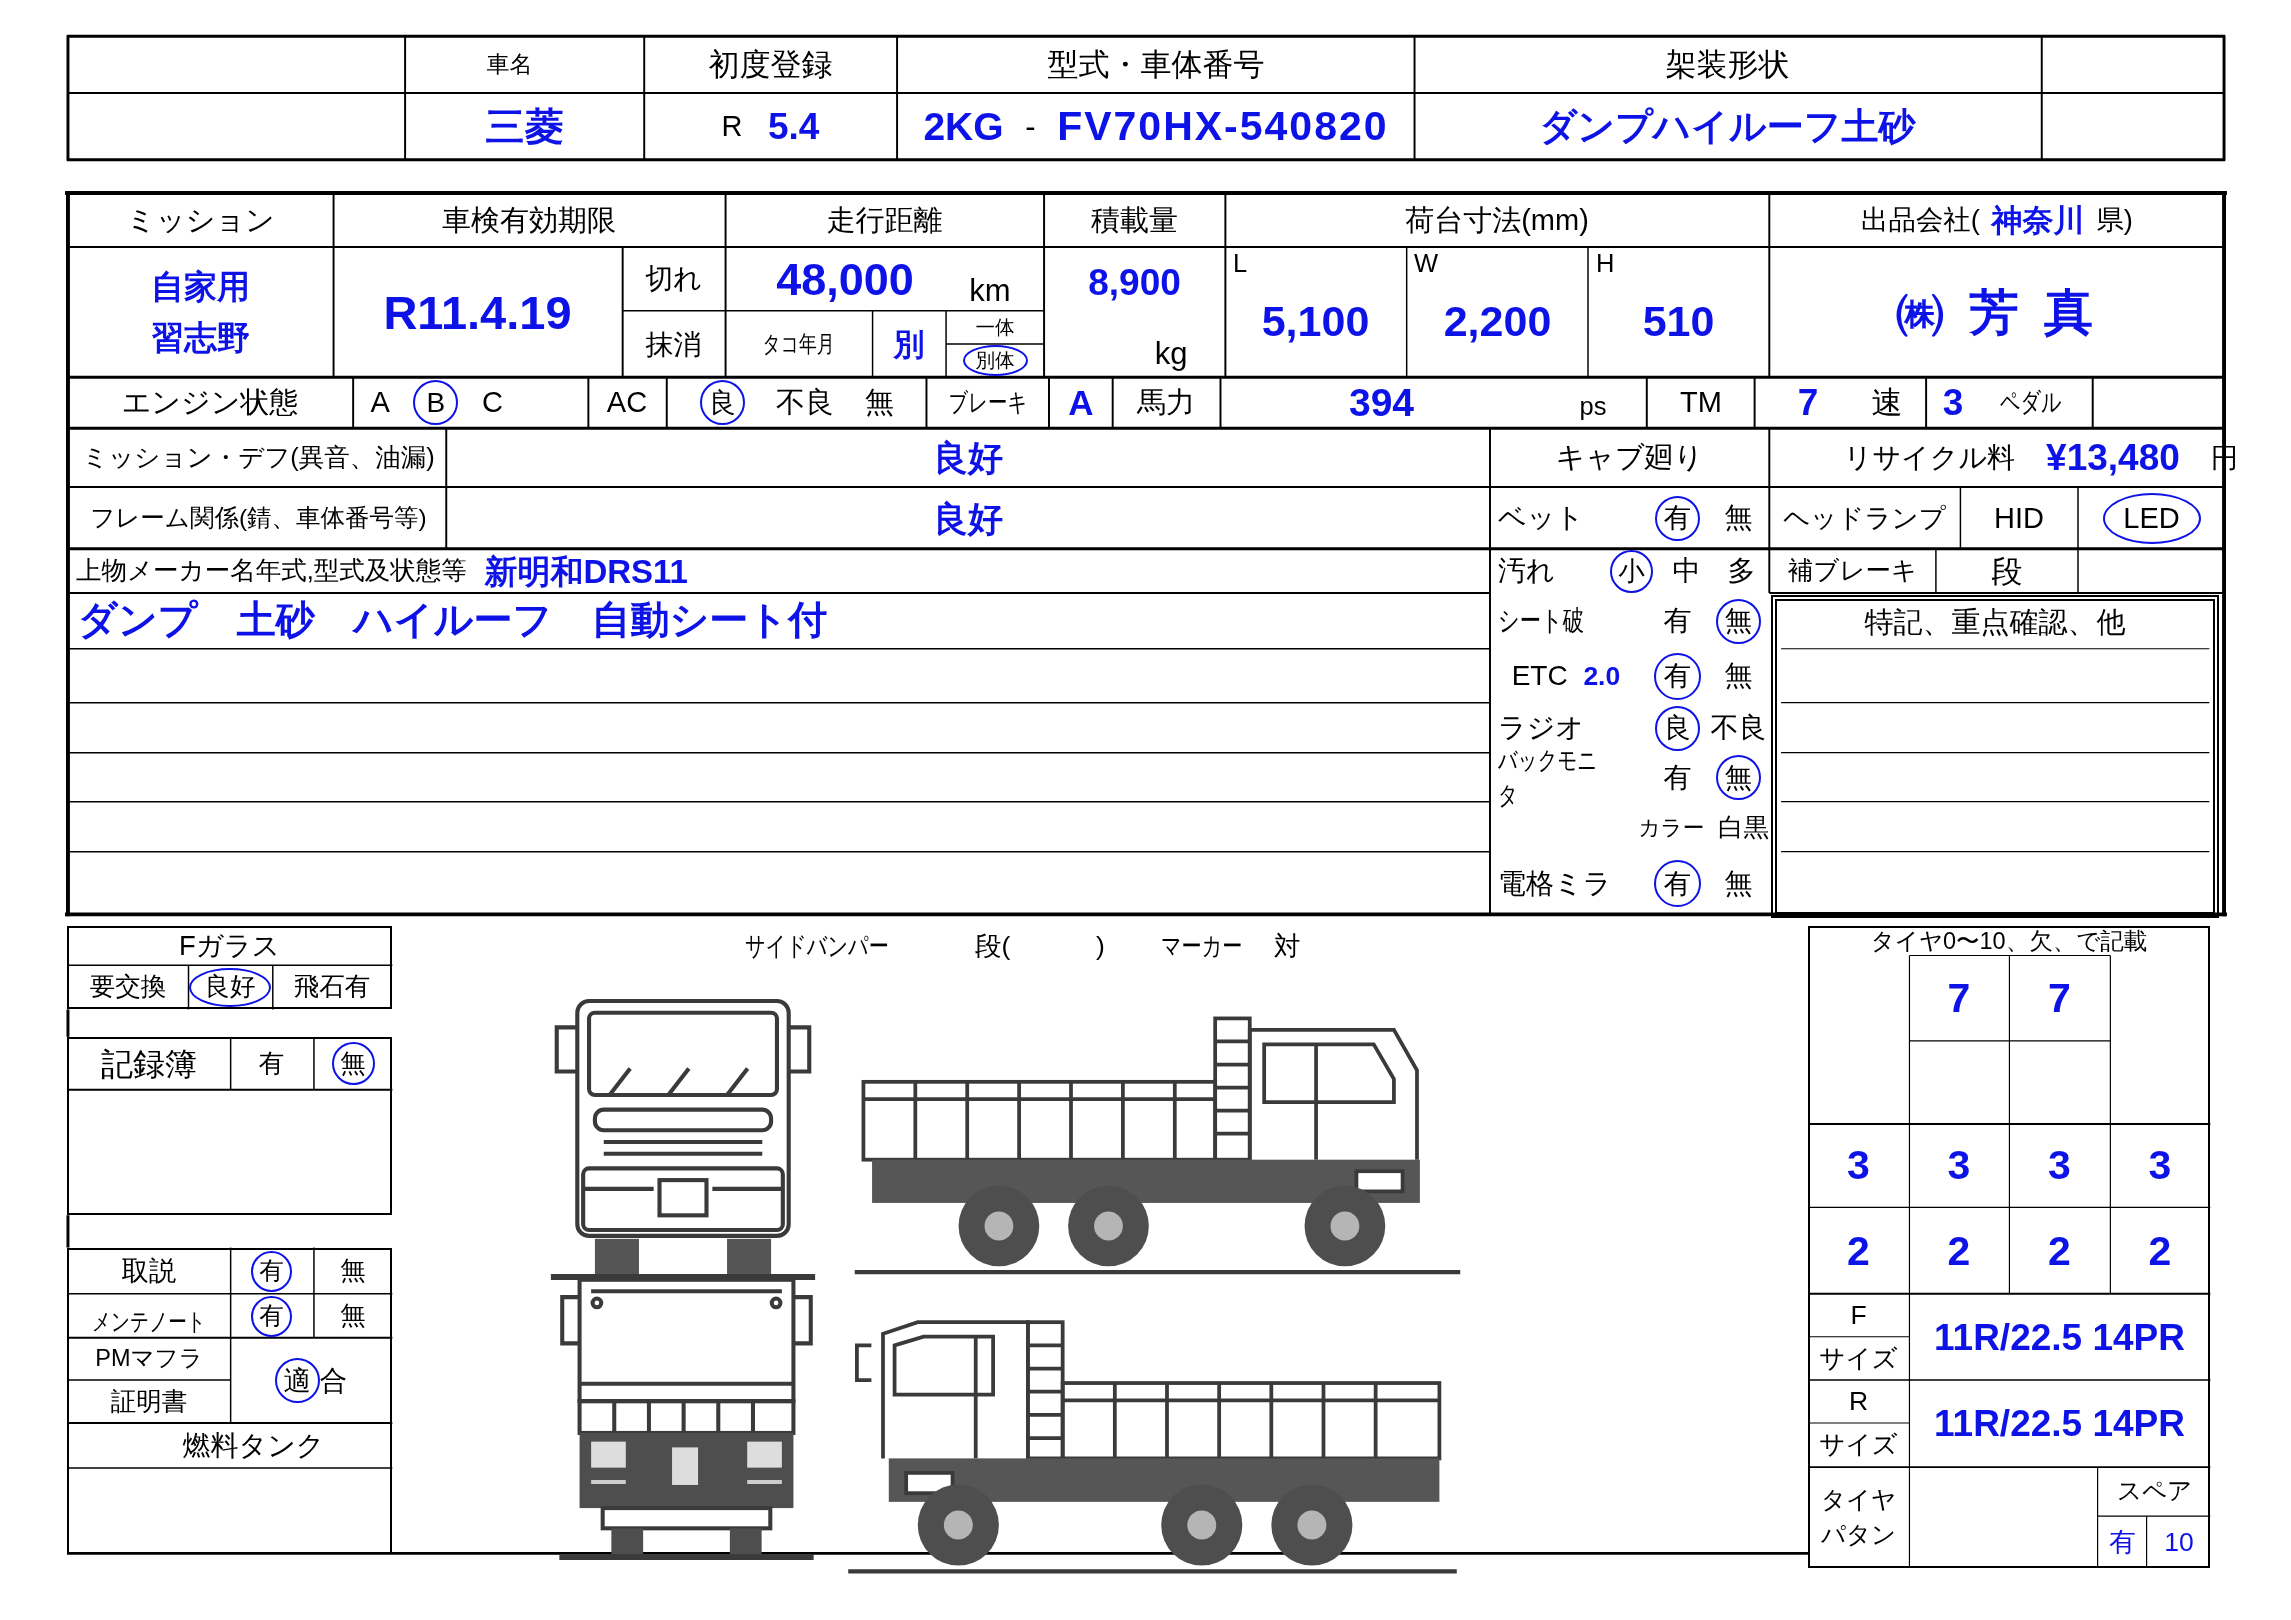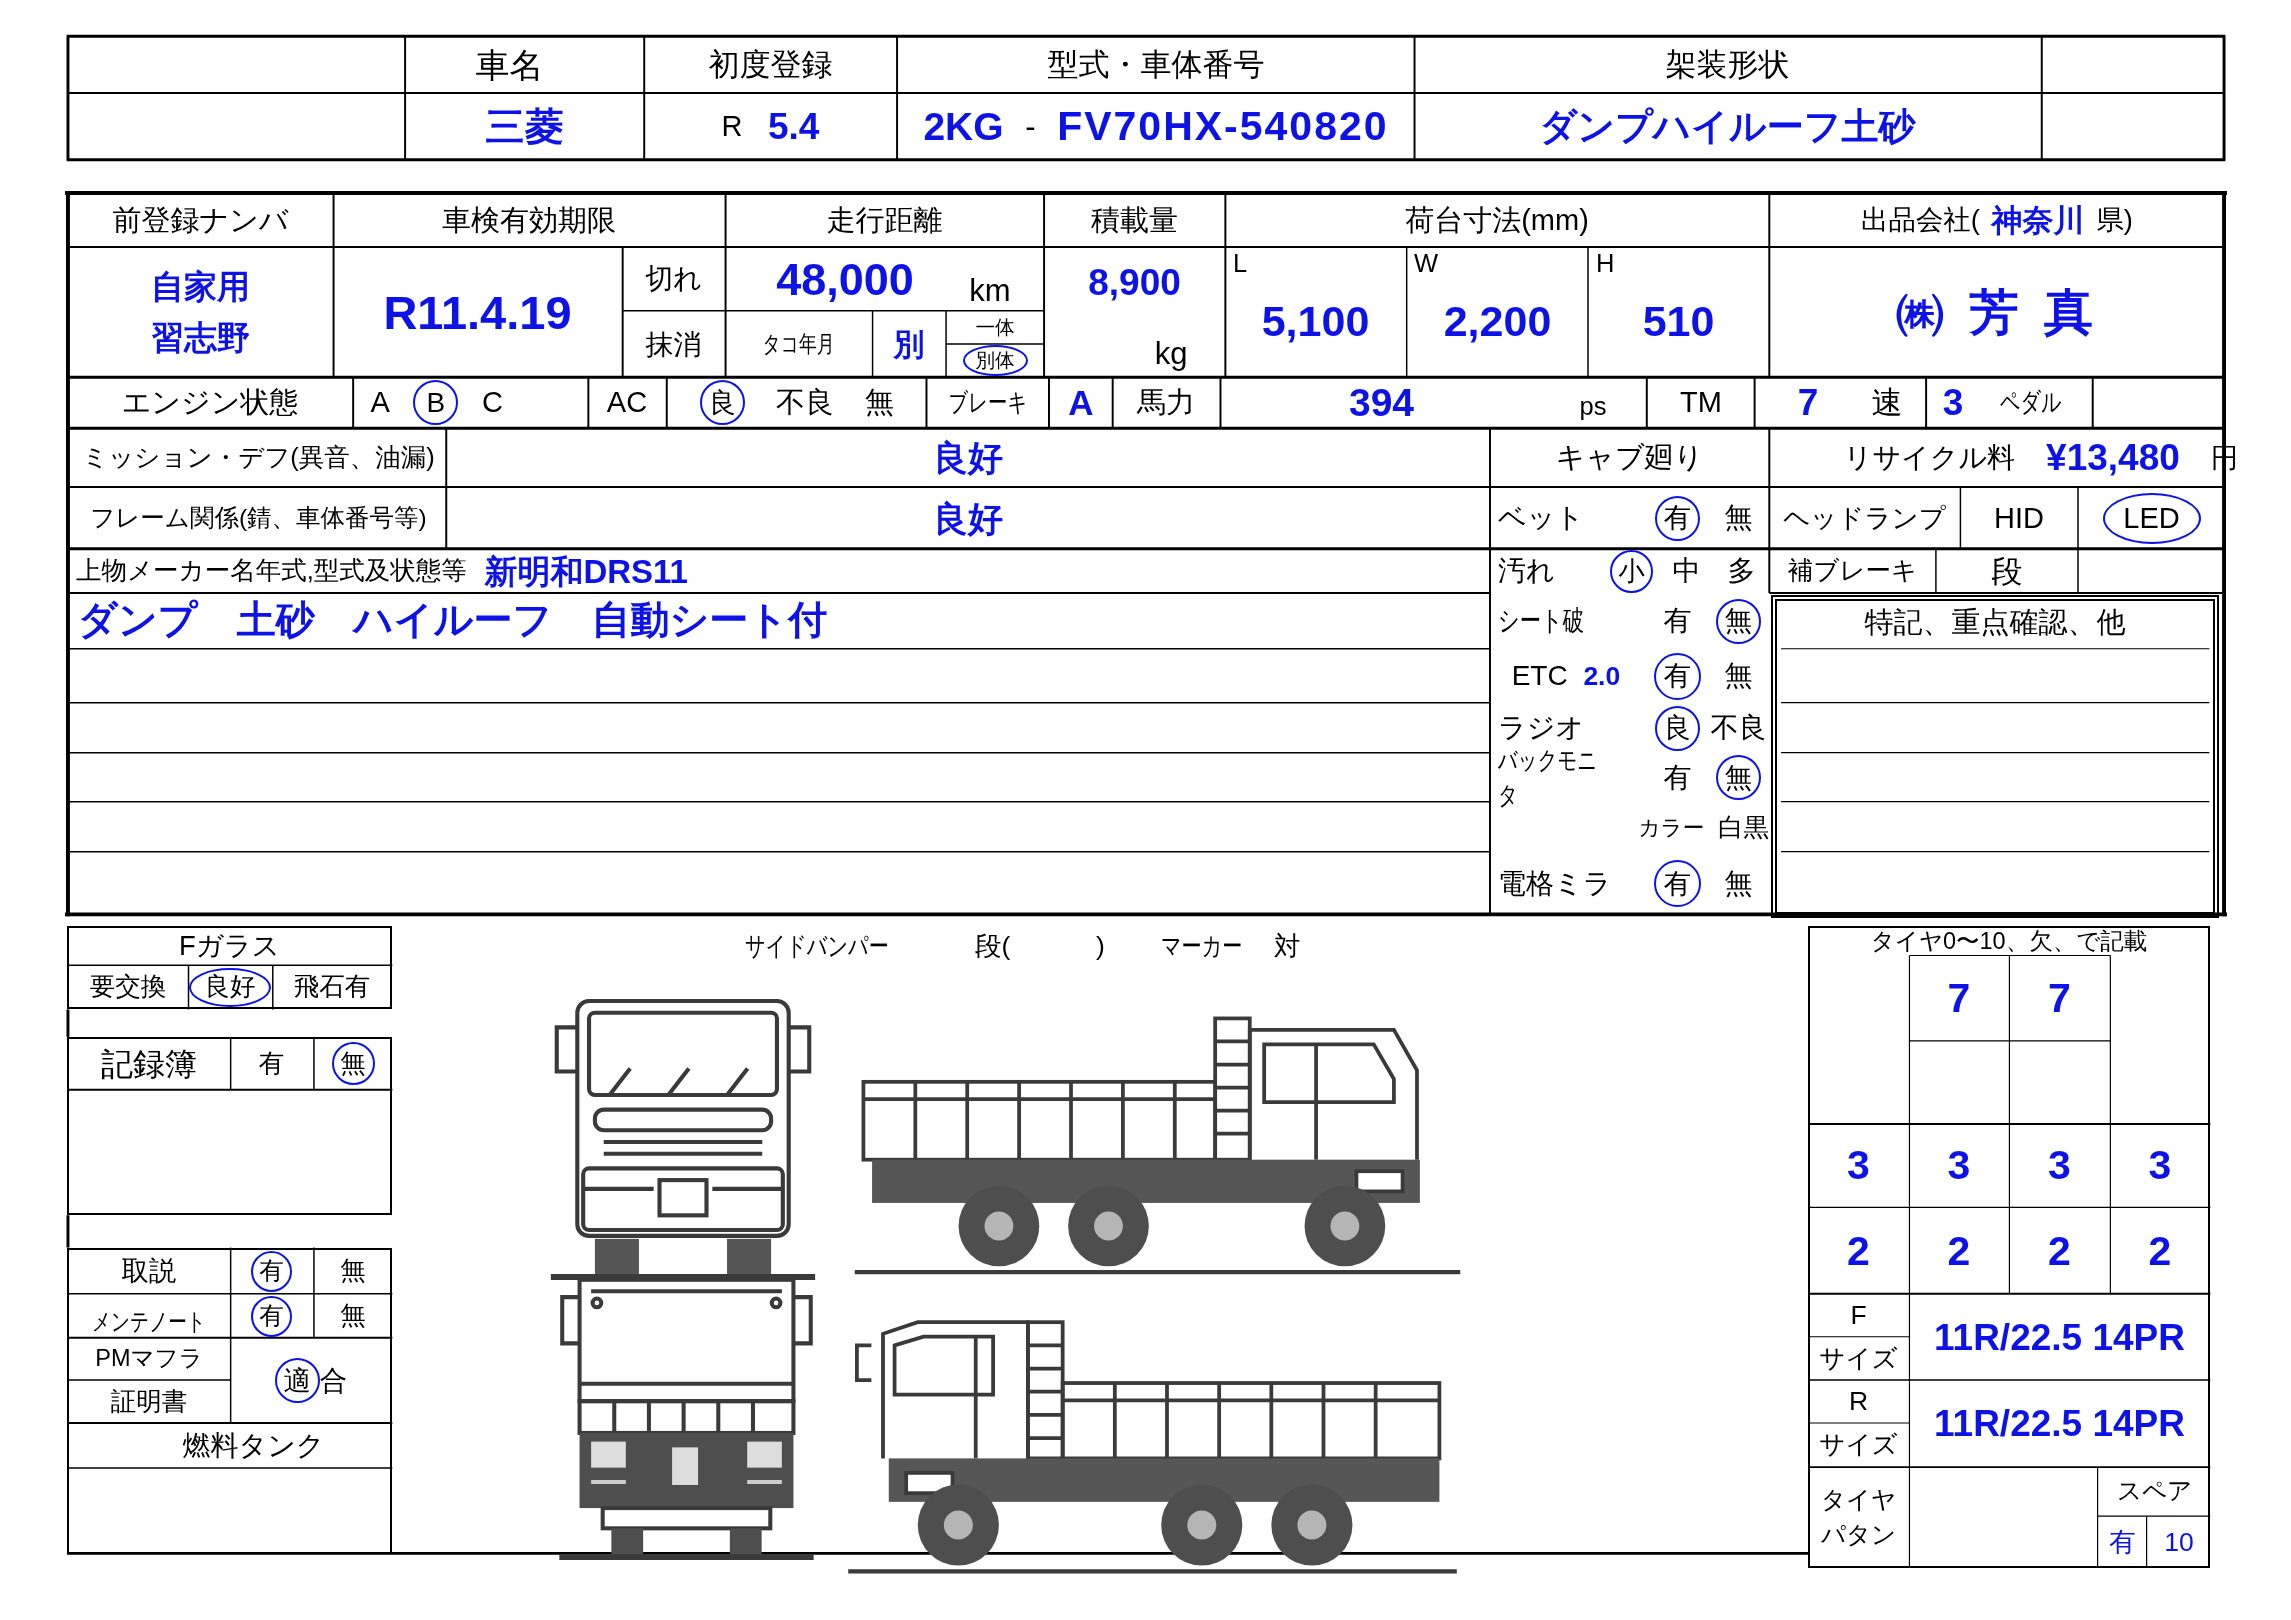--- a/index.html
+++ b/index.html
@@ -133,37 +133,37 @@
 </svg>
 
 <div class="box" style="left:1771px;top:595px;width:448px;height:323px">
   <div style="position:absolute;inset:2px;border:2px solid #000"></div>
 </div>
 <div class="box" style="left:67px;top:926px;width:325px;height:83px"></div>
 <div class="box" style="left:67px;top:1037px;width:325px;height:178px"></div>
 <div class="box" style="left:67px;top:1248px;width:325px;height:306px"></div>
 <div class="box" style="left:1808px;top:926px;width:402px;height:642px"></div>
 
-<div class="t cx" style="left:405px;top:36px;width:209px;height:57px;font-size:34px">車名</div>
+<div class="t cx" style="left:405px;top:36px;width:209px;height:57px;font-size:23px">車名</div>
 <div class="t cx" style="left:644px;top:36px;width:253px;height:57px;font-size:31px">初度登録</div>
 <div class="t cx" style="left:897px;top:36px;width:518px;height:57px;font-size:31px">型式・車体番号</div>
 <div class="t cx" style="left:1414px;top:36px;width:627px;height:57px;font-size:31px">架装形状</div>
 <div class="t cx blue" style="left:405px;top:93px;width:239px;height:67px;font-size:39px">三菱</div>
 <div class="t cx" style="left:644px;top:93px;width:253px;height:67px;gap:25.5px">
   <span style="font-size:29px">R</span>
   <span class="blue" style="font-size:37px">5.4</span>
 </div>
 <div class="t cx" style="left:897px;top:93px;width:518px;height:67px;gap:21.6px">
   <span class="blue" style="font-size:39px">2KG</span>
   <span style="font-size:31px">-</span>
   <span class="blue" style="font-size:41px;letter-spacing:2px">FV70HX-540820</span>
 </div>
 <div class="t cx blue" style="left:1414px;top:93px;width:627px;height:67px;font-size:37px">ダンプハイルーフ土砂</div>
 
-<div class="t cx" style="left:67px;top:193px;width:267px;height:54px;font-size:29px">前登録ナンバ</div>
+<div class="t cx" style="left:67px;top:193px;width:267px;height:54px;font-size:29px">ミッション</div>
 <div class="t cx" style="left:333px;top:193px;width:392px;height:54px;font-size:29px">車検有効期限</div>
 <div class="t cx" style="left:725px;top:193px;width:319px;height:54px;font-size:29px">走行距離</div>
 <div class="t cx" style="left:1044px;top:193px;width:181px;height:54px;font-size:29px">積載量</div>
 <div class="t cx" style="left:1225px;top:193px;width:544px;height:54px;font-size:29px">荷台寸法(mm)</div>
 <div class="t cx" style="left:1769px;top:193px;width:456px;height:54px;gap:11.8px">
   <span style="font-size:27.4px">出品会社(</span>
   <span class="blue" style="font-size:31px">神奈川</span>
   <span style="font-size:27.4px">県)</span>
 </div>
 

